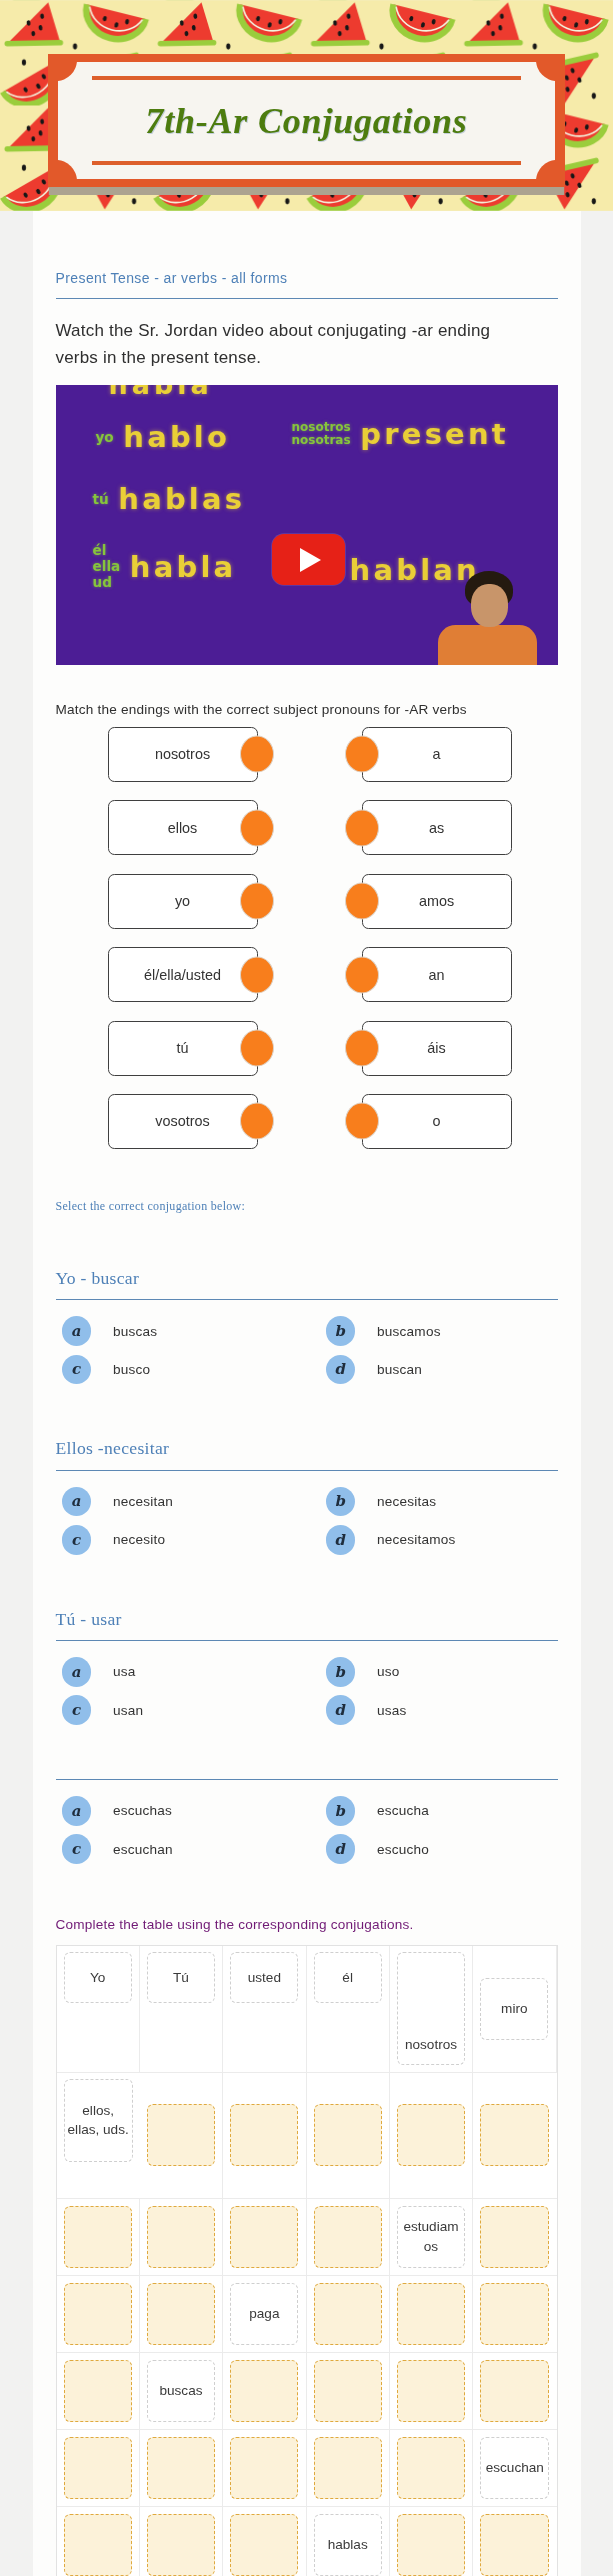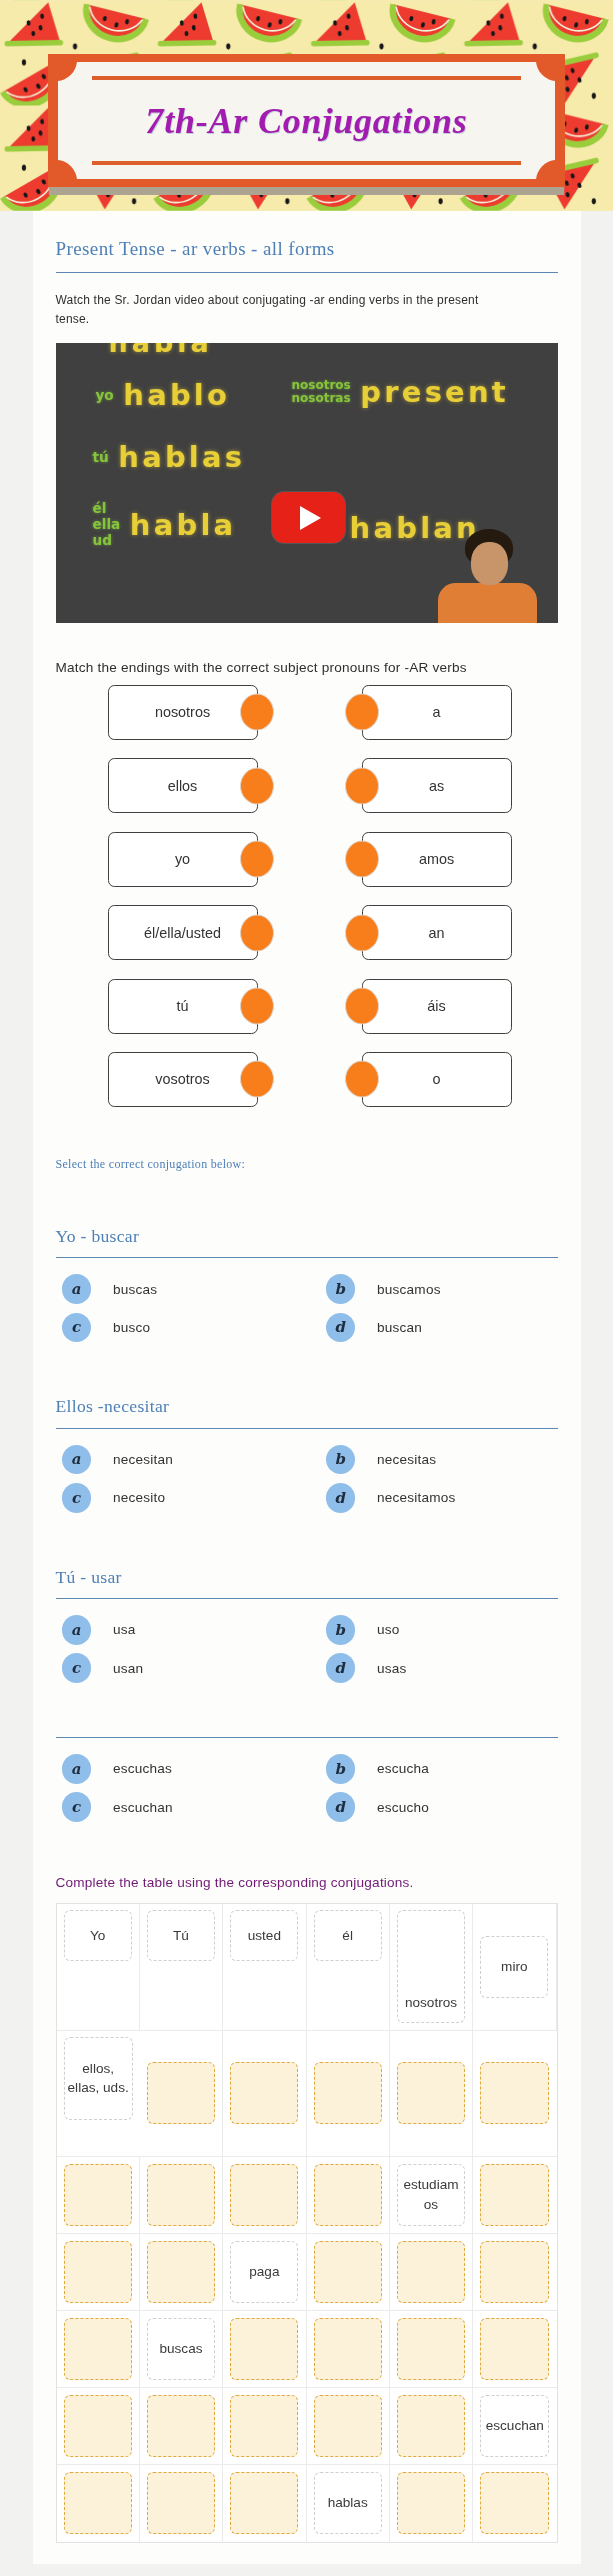--- a/index.html
+++ b/index.html
@@ -27,45 +27,45 @@
   .title-card .rule { position:absolute; left:7%; right:7%; height:3.2px; background:#dd5f2b; }
   .title-card .rule.top { top:14.4px; }
   .title-card .rule.bottom { bottom:14.4px; }
   .corner { position:absolute; width:21px; height:21px; background:#e2592a; }
   .corner.tl { top:-1.6px; left:-1.6px; border-bottom-right-radius:100%; }
   .corner.tr { top:-1.6px; right:-1.6px; border-bottom-left-radius:100%; }
   .corner.bl { bottom:-1.6px; left:-1.6px; border-top-right-radius:100%; }
   .corner.br { bottom:-1.6px; right:-1.6px; border-top-left-radius:100%; }
   .worksheet-title {
     font-family:"Liberation Serif", serif; font-style:italic; font-weight:bold;
-    font-size:36px; color:#a21caf; letter-spacing:0.8px;
+    font-size:36px; color:#4d7c0f; letter-spacing:0.8px;
     text-shadow:0.8px 0.8px 0 rgba(40,90,150,.25);
   }
 
   
   .page {
     width:548px; margin:0 auto; background:#fdfdfc;
     padding:27px 23px 21px 23px;
   }
 
   h2.sec-heading {
-    font-family:Liberation Serif, serif; font-weight:500;
-    font-size:19px; color:#4e80b7; letter-spacing:0.4px;
+    font-family:Liberation Sans, sans-serif; font-weight:500;
+    font-size:14px; color:#4e80b7; letter-spacing:0.4px;margin-top:32px;
   }
   hr.sec-rule { border:none; border-top:0.8px solid #5d88b4; margin-top:12px; }
 
   p.instruction {
-    margin-top:17.6px; font-size:12px; line-height:1.6; color:#2f2f2f;
+    margin-top:17.6px; font-size:17px; line-height:1.6; color:#2f2f2f;
     letter-spacing:0.2px; max-width:447px;
   }
 
   
   .video {
     position:relative; margin-top:14.4px; width:502px; height:280px;
-    background:#404040; overflow:hidden; cursor:pointer;
+    background:#4c1d95; overflow:hidden; cursor:pointer;
   }
   .vlabel { position:absolute; display:flex; align-items:center; gap:9.6px; }
   .vlabel .pronouns { display:flex; flex-direction:column; line-height:1.15;
     color:#86c43c; font-weight:bold; font-size:13.6px; font-family:"DejaVu Sans", sans-serif;
     text-shadow:0 0 3.2px rgba(134,196,60,.6); }
   .vlabel .verb { color:#e9cf37; font-weight:bold; font-size:29px; letter-spacing:3.2px;
     font-family:"DejaVu Sans", sans-serif; text-shadow:0 0 4px rgba(233,207,55,.55); }
   .vlabel.small-pro .pronouns { font-size:12px; }
   .vclipped { position:absolute; top:-16px; left:53px; color:#e9cf37; font-weight:bold;
     font-size:27px; letter-spacing:4px; font-family:"DejaVu Sans", sans-serif;

